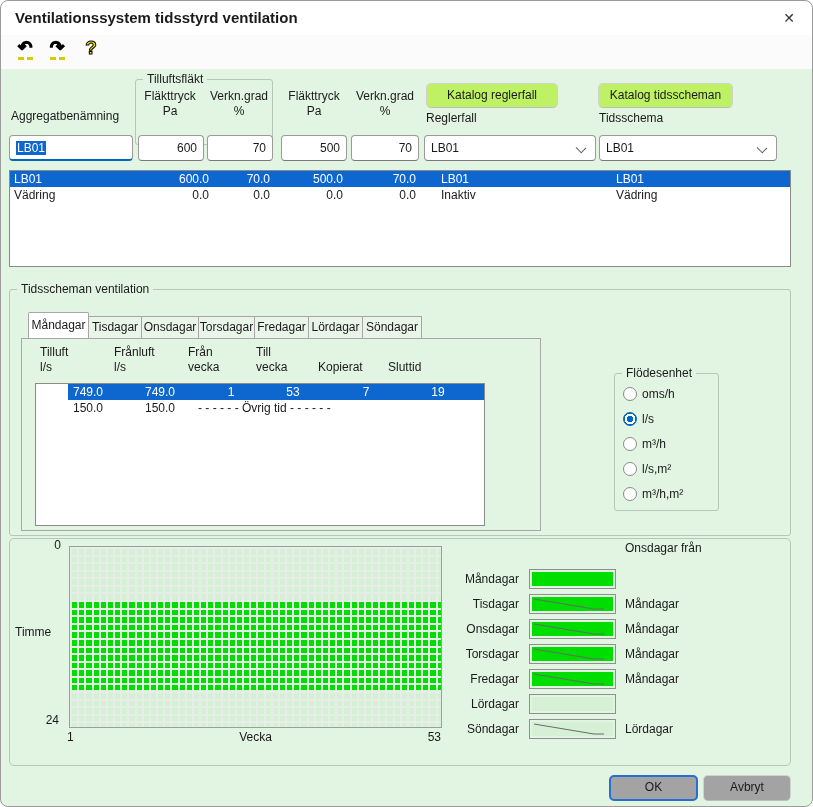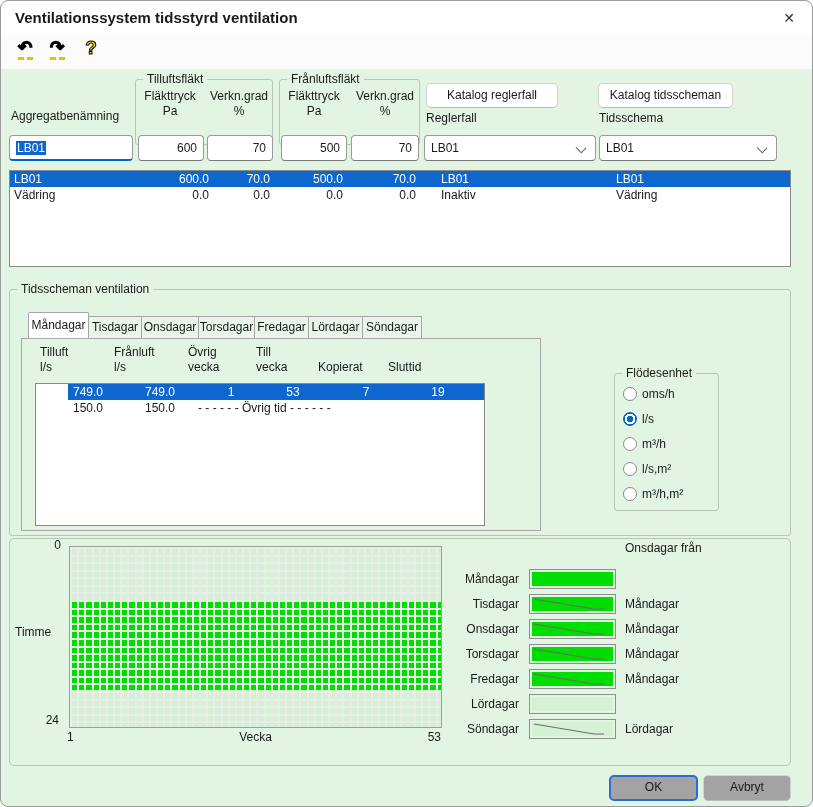--- a/index.html
+++ b/index.html
@@ -28,21 +28,21 @@
   .lbl { position:absolute; white-space:nowrap; }
   .ctr { text-align:center; }
 
   
   .field { position:absolute; height:26px; background:#fff; border:1px solid #9a9a9a; border-bottom-color:#787878; border-radius:4px; line-height:24px; padding:0 6px; }
   .field.num { text-align:right; }
   .field.focused { border-bottom:2px solid var(--accent-blue,#0067c0); }
   .sel-text { background:var(--select-blue,#0e66cf); color:#fff; padding:0 1px; }
   .combo { position:absolute; height:26px; background:#fff; border:1px solid #9a9a9a; border-bottom-color:#787878; border-radius:4px; line-height:24px; padding:0 6px; }
   .chevron { position:absolute; right:10px; top:8px; width:8px; height:8px; border-right:1.6px solid #555; border-bottom:1.6px solid #555; transform:rotate(45deg) scale(1,0.9); }
-  .btn { position:absolute; background:#ffffff; border:1px solid #d2d2d2; border-bottom-color:#bcbcbc; border-radius:5px; text-align:center; line-height:22px; }
+  .btn { position:absolute; background:#bef264; border:1px solid #d2d2d2; border-bottom-color:#bcbcbc; border-radius:5px; text-align:center; line-height:22px; }
 
   
   .listpanel { position:absolute; background:#fff; border:1px solid #8a8a8a; overflow:hidden; }
   .agg-row { position:relative; height:16px; line-height:16px; }
   .agg-row.sel { background:var(--select-blue,#0e66cf); color:#fff; }
   .cell { position:absolute; white-space:nowrap; }
   .cell.r { text-align:right; }
   .cell.c { text-align:center; }
 
   
@@ -108,23 +108,20 @@
   </div>
 
   <div class="groupbox" style="left:134px;top:78px;width:138px;height:66px">
     <span class="gb-label">Tilluftsfläkt</span>
   </div>
   <div class="lbl ctr" style="left:136px;top:88px;width:66px">Fläkttryck</div>
   <div class="lbl ctr" style="left:136px;top:103px;width:66px">Pa</div>
   <div class="lbl ctr" style="left:205px;top:88px;width:66px">Verkn.grad</div>
   <div class="lbl ctr" style="left:205px;top:103px;width:66px">%</div>
 
-  <div class="groupbox" style="left:278px;top:78px;width:141px;height:66px">
-    <span class="gb-label">Frånluftsfläkt</span>
-  </div>
   <div class="lbl ctr" style="left:280px;top:88px;width:66px">Fläkttryck</div>
   <div class="lbl ctr" style="left:280px;top:103px;width:66px">Pa</div>
   <div class="lbl ctr" style="left:350px;top:88px;width:68px">Verkn.grad</div>
   <div class="lbl ctr" style="left:350px;top:103px;width:68px">%</div>
 
   <div class="btn" style="left:425px;top:82px;width:132px;height:25px">Katalog reglerfall</div>
   <div class="btn" style="left:597px;top:82px;width:135px;height:25px">Katalog tidsscheman</div>
 
   <div class="lbl" style="left:10px;top:108px">Aggregatbenämning</div>
   <div class="lbl" style="left:425px;top:110px">Reglerfall</div>
@@ -180,21 +177,21 @@
     <div class="tab">Fredagar</div>
     <div class="tab">Lördagar</div>
     <div class="tab">Söndagar</div>
   </div>
 
   <div class="tabpanel">
     <span class="lbl" style="left:18px;top:6px">Tilluft</span>
     <span class="lbl" style="left:18px;top:21px">l/s</span>
     <span class="lbl" style="left:92px;top:6px">Frånluft</span>
     <span class="lbl" style="left:92px;top:21px">l/s</span>
-    <span class="lbl" style="left:166px;top:6px">Övrig</span>
+    <span class="lbl" style="left:166px;top:6px">Från</span>
     <span class="lbl" style="left:166px;top:21px">vecka</span>
     <span class="lbl" style="left:234px;top:6px">Till</span>
     <span class="lbl" style="left:234px;top:21px">vecka</span>
     <span class="lbl" style="left:296px;top:21px">Kopierat</span>
     <span class="lbl" style="left:366px;top:21px">Sluttid</span>
 
     <div class="listpanel" style="left:13px;top:44px;width:450px;height:143px">
       <div class="sch-row sel">
         <span class="cell" style="left:5px;width:56px">749.0</span>
         <span class="cell" style="left:77px;width:56px">749.0</span>

